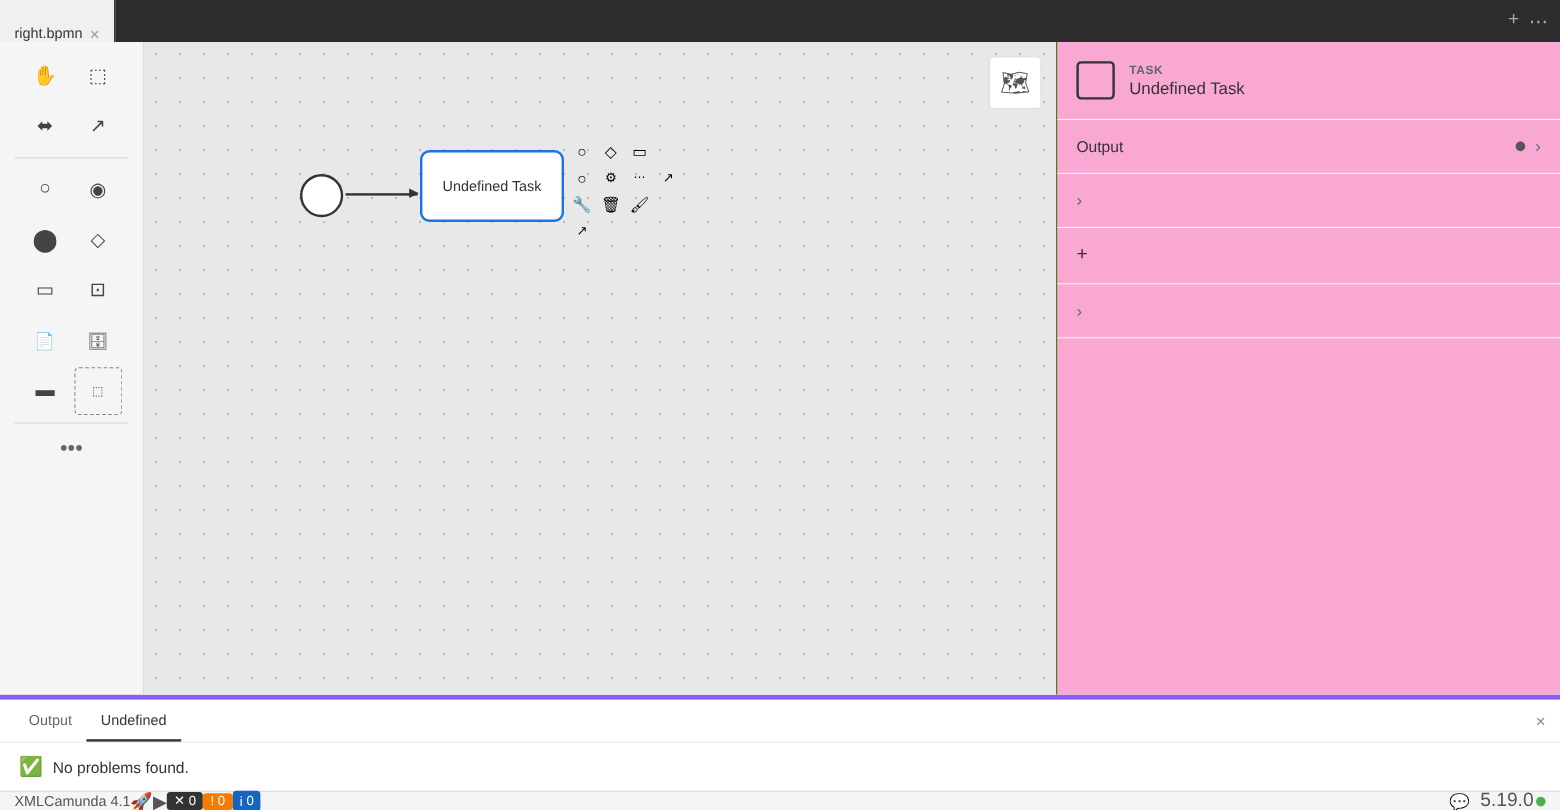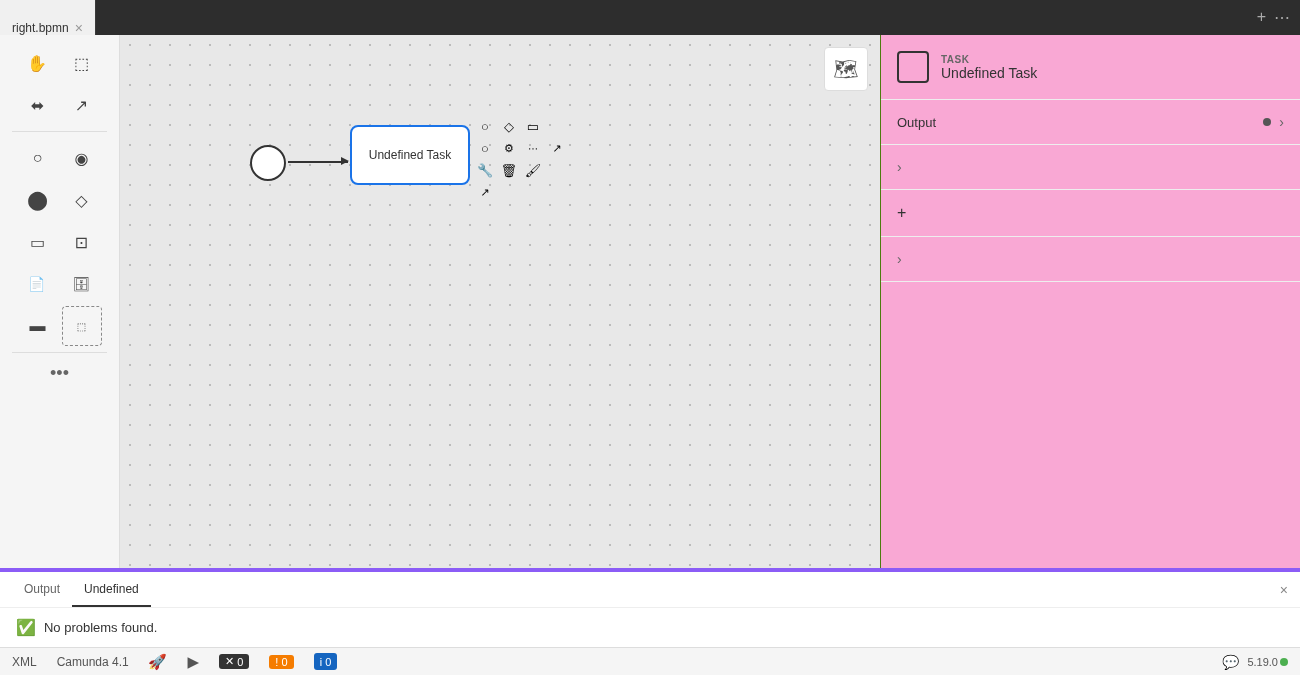--- a/index.html
+++ b/index.html
@@ -117,31 +117,31 @@
       padding: 0 12px; height: 100%; display: flex; align-items: center;
       font-size: 12px; color: #666; cursor: pointer; border-bottom: 2px solid transparent;
     }
     .bottom-tab.active { color: #333; border-bottom-color: #333; }
     .bottom-close { margin-left: auto; cursor: pointer; color: #888; font-size: 14px; }
     .bottom-content { padding: 10px 16px; font-size: 13px; color: #333; display: flex; align-items: center; gap: 8px; min-height: 36px; }
     .status-ok { color: #2e7d32; font-size: 16px; }
 
     
     .status-bar {
-      display: flex; align-items: center; padding: 0 12px; height: 28px;
-      background: #f5f5f5; border-top: 1px solid #ddd; flex-shrink: 0; gap: 20px;
+      display: flex; align-items: center; padding: 0 12px; height: 16px;
+      background: #f5f5f5; border-top: 1px solid #ddd; flex-shrink: 0; gap: 0;
     }
     .status-item { font-size: 12px; color: #555; }
     .status-badge {
       display: flex; align-items: center; gap: 3px; font-size: 11px;
       background: #333; color: white; padding: 1px 6px; border-radius: 3px;
     }
     .status-badge.warn { background: #f57c00; }
     .status-right { margin-left: auto; display: flex; align-items: center; gap: 8px; }
-    .status-version { font-size: 11px; color: #555; }
+    .status-version { font-size: 16px; color: #555; }
     .version-dot { display: inline-block; width: 8px; height: 8px; border-radius: 50%; background: #4caf50; margin-left: 2px; }
   </style>
 </head>
 <body>
 
 <div class="tab-bar">
   <div class="tab active">
     <span>right.bpmn</span>
     <span class="tab-close">×</span>
   </div>

